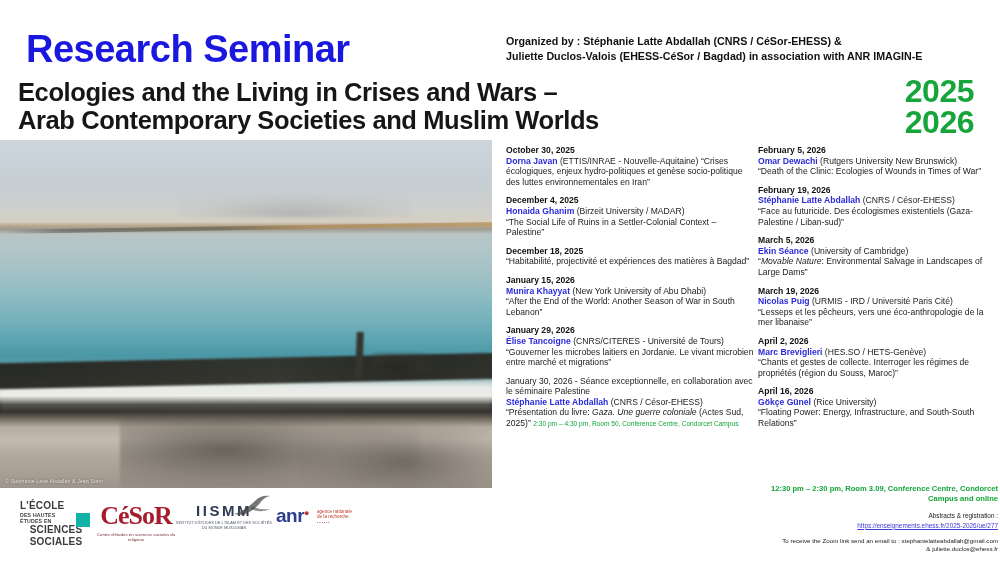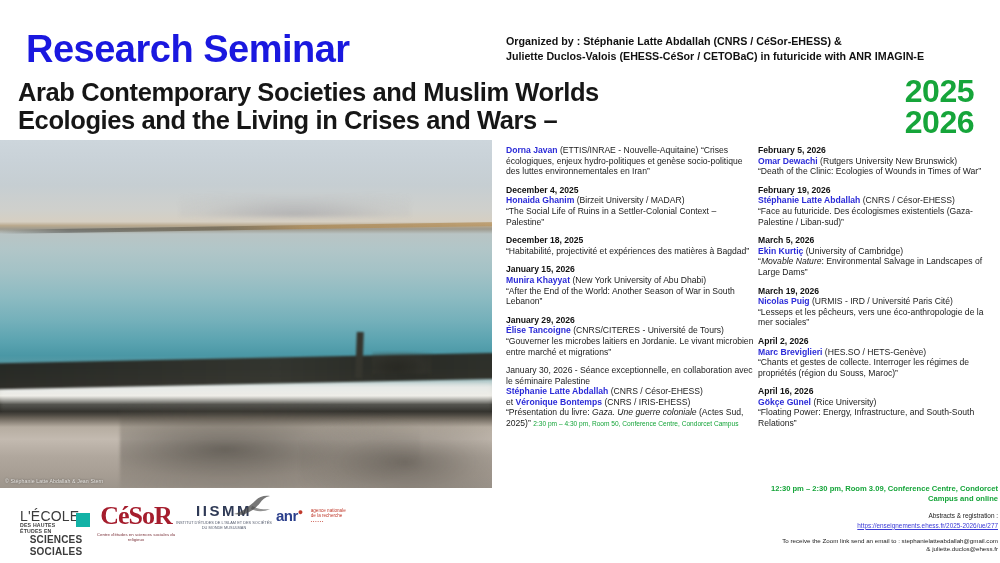--- a/index.html
+++ b/index.html
@@ -151,58 +151,58 @@
   .fr-zoom {
     margin-top: 7px; font-size: 6.2px; color: #222; line-height: 8.4px;
   }
   .fr-zoom .l { display: block; }
 
   
   .logos { position: absolute; left: 0; top: 492px; width: 500px; height: 71px; }
   .logo { position: absolute; }
 
   .logo-ehess { left: 20px; top: 8px; width: 72px; }
-  .logo-ehess .l1 { font-size: 14px; font-weight: normal; color: #3c3c3c; letter-spacing: 0.2px; line-height: 12px; margin-top: 10px; }
+  .logo-ehess .l1 { font-size: 10px; font-weight: bold; color: #3c3c3c; letter-spacing: 0.2px; line-height: 12px; }
   .logo-ehess .l2 { font-size: 5.2px; font-weight: bold; color: #3c3c3c; letter-spacing: 0.2px; line-height: 6px; width: 44px; }
   .logo-ehess .l3 { font-size: 10px; font-weight: bold; color: #3c3c3c; letter-spacing: 0.2px; line-height: 11.5px; text-align: center; }
   .logo-ehess .sq { position: absolute; right: 2px; top: 13px; width: 14px; height: 14px; background: #12b2a6; }
 
   .logo-cesor { left: 92px; top: 10px; width: 88px; text-align: center; }
   .logo-cesor .word { font-family: "Liberation Serif", serif; font-size: 26px; font-weight: bold; color: #a51d2d; line-height: 28px; letter-spacing: -1px; }
   .logo-cesor .sub { font-size: 4.4px; color: #7a3038; line-height: 5.4px; margin-top: 2px; }
 
   .logo-iismm { left: 176px; top: 10px; width: 96px; text-align: center; }
   .logo-iismm .word { font-size: 15px; font-weight: bold; color: #2f3a56; letter-spacing: 2.5px; line-height: 17px; }
   .logo-iismm .sub { font-size: 3.9px; color: #5a6172; line-height: 4.8px; margin-top: 2px; }
   .logo-iismm .bird {
     position: absolute; right: -4px; top: -8px; width: 44px; height: 26px;
   }
 
   .logo-anr { left: 276px; top: 14px; width: 120px; }
-  .logo-anr .word { font-size: 15px; font-weight: bold; color: #2b3f8c; line-height: 20px; letter-spacing: -0.5px; display: inline-block; }
+  .logo-anr .word { font-size: 19px; font-weight: bold; color: #2b3f8c; line-height: 20px; letter-spacing: -0.5px; display: inline-block; }
   .logo-anr .star { color: #c0392b; font-size: 9px; vertical-align: super; }
   .logo-anr .sub { display: inline-block; vertical-align: middle; margin-left: 3px; font-size: 4.6px; color: #c0392b; line-height: 5.6px; width: 62px; }
   .logo-anr .sub .s3 { color: #c0392b; font-size: 3.6px; }
 </style>
 </head>
 <body>
 
 <div class="poster">
 
   <div class="header">
     <div class="title-main">Research Seminar</div>
 
     <div class="subtitle">
+      <span class="ln">Ecologies and the Living in Crises and Wars –</span>
       <span class="ln">Arab Contemporary Societies and Muslim Worlds</span>
-      <span class="ln">Ecologies and the Living in Crises and Wars –</span>
     </div>
 
     <div class="organized">
       <span class="ln">Organized by : Stéphanie Latte Abdallah (CNRS / CéSor-EHESS) &amp;</span>
-      <span class="ln">Juliette Duclos-Valois (EHESS-CéSor / CETOBaC) in futuricide with ANR IMAGIN-E</span>
+      <span class="ln">Juliette Duclos-Valois (EHESS-CéSor / Bagdad) in association with ANR IMAGIN-E</span>
     </div>
 
     <div class="years">
       <span class="yr">2025</span>
       <span class="yr">2026</span>
     </div>
   </div>
 
   <div class="photo">
     <div class="mountain"></div>
@@ -213,20 +213,21 @@
     <div class="bush1"></div>
     <div class="fg-grass"></div>
     <div class="fg-grass2"></div>
     <div class="photo-credit">© Stéphanie Latte Abdallah &amp; Jean Stern</div>
   </div>
 
   <div class="col col-left">
 
 
     <div class="entry">
+      <span class="date">October 30, 2025</span>
       <span class="body"><span class="speaker">Dorna Javan</span><span class="aff"> (ETTIS/INRAE - Nouvelle-Aquitaine) </span><span class="talk">“Crises écologiques, enjeux hydro-politiques et genèse socio-politique des luttes environnementales en Iran”</span></span>
     </div>
 
     <div class="entry">
       <span class="date">December 4, 2025</span>
       <span class="body"><span class="speaker">Honaida Ghanim</span><span class="aff"> (Birzeit University / MADAR)</span></span>
       <span class="talk">“The Social Life of Ruins in a Settler-Colonial Context – Palestine”</span>
     </div>
 
     <div class="entry">
@@ -242,49 +243,48 @@
 
     <div class="entry">
       <span class="date">January 29, 2026</span>
       <span class="body"><span class="speaker">Élise Tancoigne</span><span class="aff"> (CNRS/CITERES - Université de Tours)</span></span>
       <span class="talk">“Gouverner les microbes laitiers en Jordanie. Le vivant microbien entre marché et migrations”</span>
     </div>
 
     <div class="entry">
       <span class="body"><span style="font-weight:normal">January 30, 2026</span><span> - Séance exceptionnelle, en collaboration avec le séminaire Palestine</span></span>
       <span class="body"><span class="speaker">Stéphanie Latte Abdallah</span><span class="aff"> (CNRS / Césor-EHESS)</span></span>
-      <span class="body"><span>et </span><span class="speaker">Véronique Bontemps</span><span class="aff"> (CNRS / IRIS-EHESS)</span></span>
       <span class="talk"><span>“Présentation du livre: </span><i>Gaza. Une guerre coloniale</i><span> (Actes Sud, 2025)”</span> <span class="venue-inline">2:30 pm – 4:30 pm, Room 50, Conference Centre, Condorcet Campus</span></span>
     </div>
   </div>
 
   <div class="col col-right">
 
     <div class="entry">
       <span class="date">February 5, 2026</span>
       <span class="body"><span class="speaker">Omar Dewachi</span><span class="aff"> (Rutgers University New Brunswick)</span></span>
       <span class="talk">“Death of the Clinic: Ecologies of Wounds in Times of War”</span>
     </div>
 
     <div class="entry">
       <span class="date">February 19, 2026</span>
       <span class="body"><span class="speaker">Stéphanie Latte Abdallah</span><span class="aff"> (CNRS / Césor-EHESS)</span></span>
       <span class="talk">“Face au futuricide. Des écologismes existentiels (Gaza-Palestine / Liban-sud)”</span>
     </div>
 
     <div class="entry">
       <span class="date">March 5, 2026</span>
-      <span class="body"><span class="speaker">Ekin Kurtiç</span><span class="aff"> (University of Cambridge)</span></span>
+      <span class="body"><span class="speaker">Ekin Séance</span><span class="aff"> (University of Cambridge)</span></span>
       <span class="talk"><span>“</span><i>Movable Nature</i><span>: Environmental Salvage in Landscapes of Large Dams”</span></span>
     </div>
 
     <div class="entry">
       <span class="date">March 19, 2026</span>
       <span class="body"><span class="speaker">Nicolas Puig</span><span class="aff"> (URMIS - IRD / Université Paris Cité)</span></span>
-      <span class="talk">“Lesseps et les pêcheurs, vers une éco-anthropologie de la mer sociales”</span>
+      <span class="talk">“Lesseps et les pêcheurs, vers une éco-anthropologie de la mer libanaise”</span>
     </div>
 
     <div class="entry">
       <span class="date">April 2, 2026</span>
       <span class="body"><span class="speaker">Marc Breviglieri</span><span class="aff"> (HES.SO / HETS-Genève)</span></span>
       <span class="talk">“Chants et gestes de collecte. Interroger les régimes de propriétés (région du Souss, Maroc)”</span>
     </div>
 
     <div class="entry">
       <span class="date">April 16, 2026</span>

